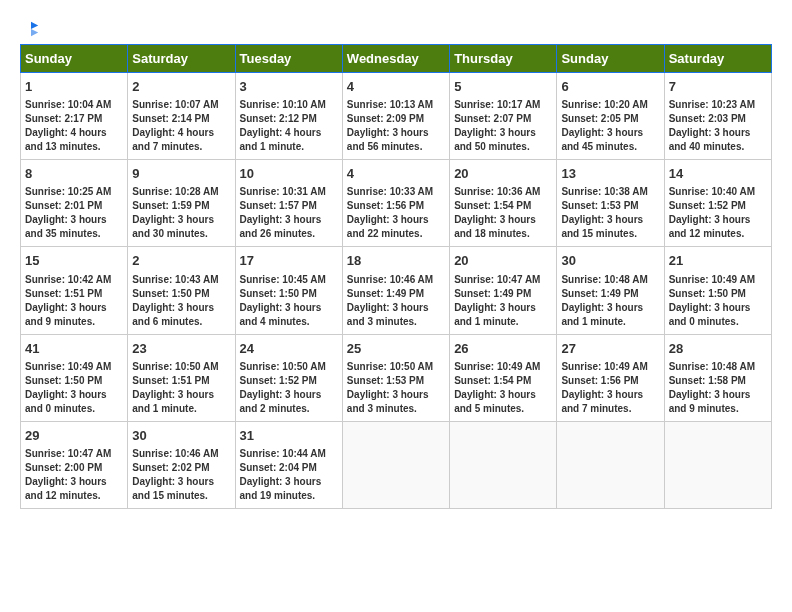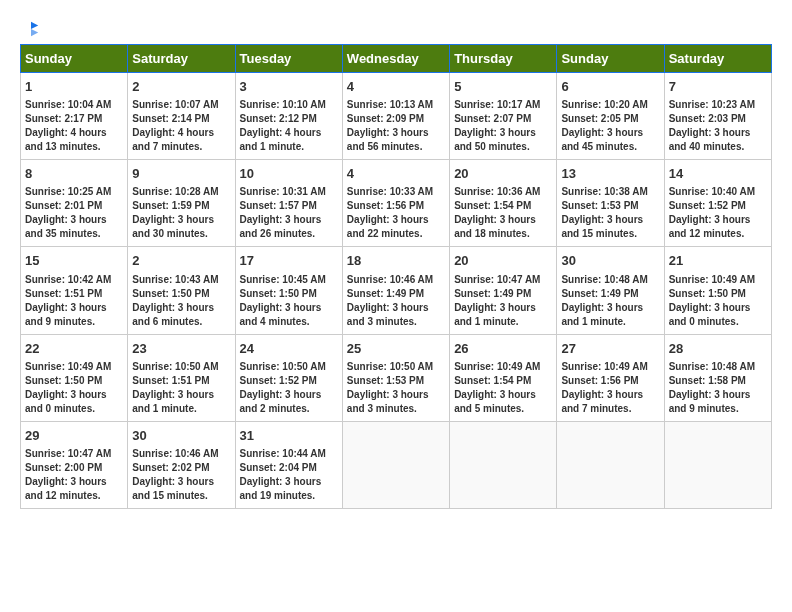--- a/index.html
+++ b/index.html
@@ -203,21 +203,21 @@
           <span class="day-number">30</span>
           <div class="day-info">Sunrise: 10:48 AM<br>Sunset: 1:49 PM<br>Daylight: 3 hours<br>and 1 minute.</div>
         </td>
         <td>
           <span class="day-number">21</span>
           <div class="day-info">Sunrise: 10:49 AM<br>Sunset: 1:50 PM<br>Daylight: 3 hours<br>and 0 minutes.</div>
         </td>
       </tr>
       <tr>
         <td>
-          <span class="day-number">22</span>
+          <span class="day-number">41</span>
           <div class="day-info">Sunrise: 10:49 AM<br>Sunset: 1:50 PM<br>Daylight: 3 hours<br>and 0 minutes.</div>
         </td>
         <td>
           <span class="day-number">23</span>
           <div class="day-info">Sunrise: 10:50 AM<br>Sunset: 1:51 PM<br>Daylight: 3 hours<br>and 1 minute.</div>
         </td>
         <td>
           <span class="day-number">24</span>
           <div class="day-info">Sunrise: 10:50 AM<br>Sunset: 1:52 PM<br>Daylight: 3 hours<br>and 2 minutes.</div>
         </td>

